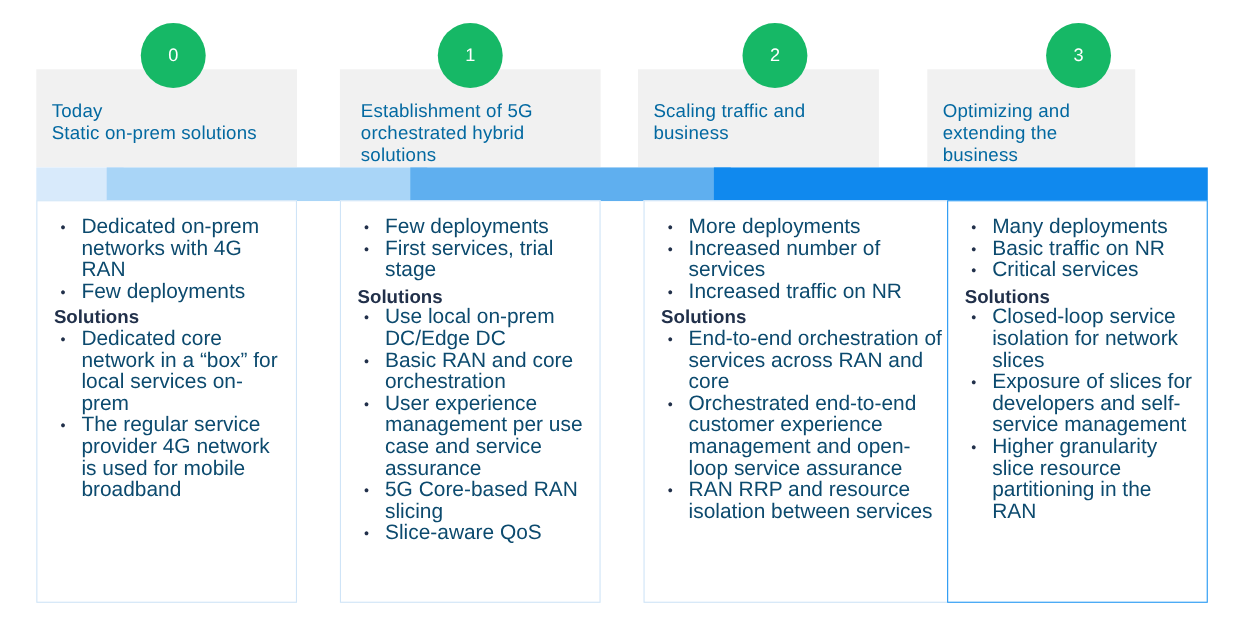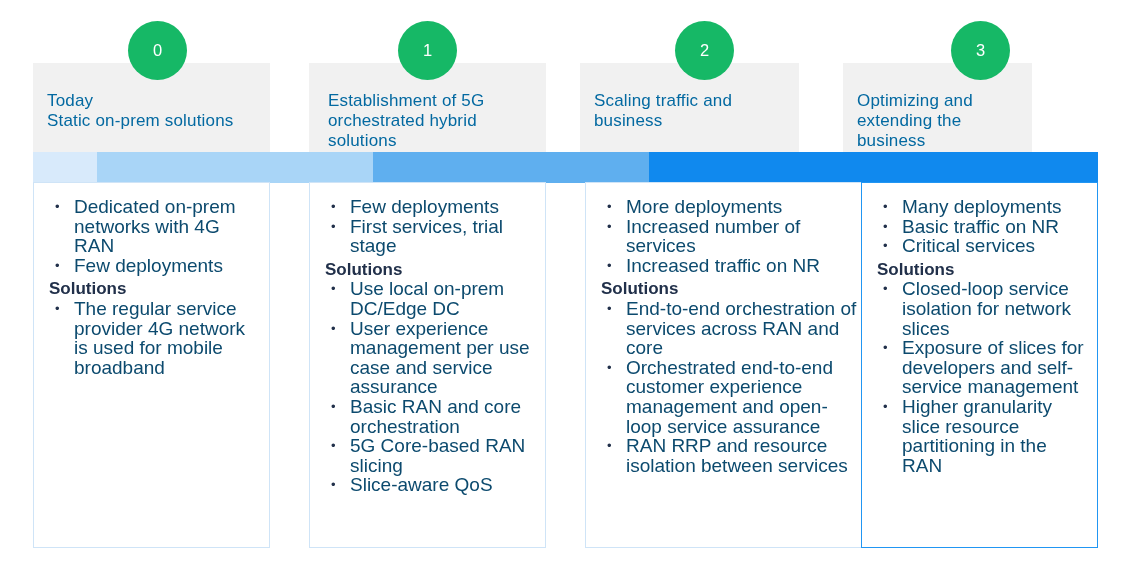--- a/index.html
+++ b/index.html
@@ -124,34 +124,35 @@
     </svg>
   </div>
 
   <div class="card" style="left:33px;width:237px;">
     <ul class="bullets">
       <li>Dedicated on-prem networks with 4G RAN</li>
       <li>Few deployments</li>
     </ul>
     <div class="sol-head">Solutions</div>
     <ul class="bullets">
+      <li>Dedicated core network in a “box” for local services on-prem</li>
       <li>The regular service provider 4G network is used for mobile broadband</li>
     </ul>
   </div>
 
   <div class="card" style="left:309px;width:237px;">
     <ul class="bullets">
       <li>Few deployments</li>
       <li>First services, trial stage</li>
     </ul>
     <div class="sol-head">Solutions</div>
     <ul class="bullets">
       <li>Use local on-prem DC/Edge DC</li>
+      <li>Basic RAN and core orchestration</li>
       <li>User experience management per use case and service assurance</li>
-      <li>Basic RAN and core orchestration</li>
       <li>5G Core-based RAN slicing</li>
       <li>Slice-aware QoS</li>
     </ul>
   </div>
 
   <div class="card" style="left:585px;width:288px;">
     <ul class="bullets">
       <li>More deployments</li>
       <li>Increased number of services</li>
       <li>Increased traffic on NR</li>

